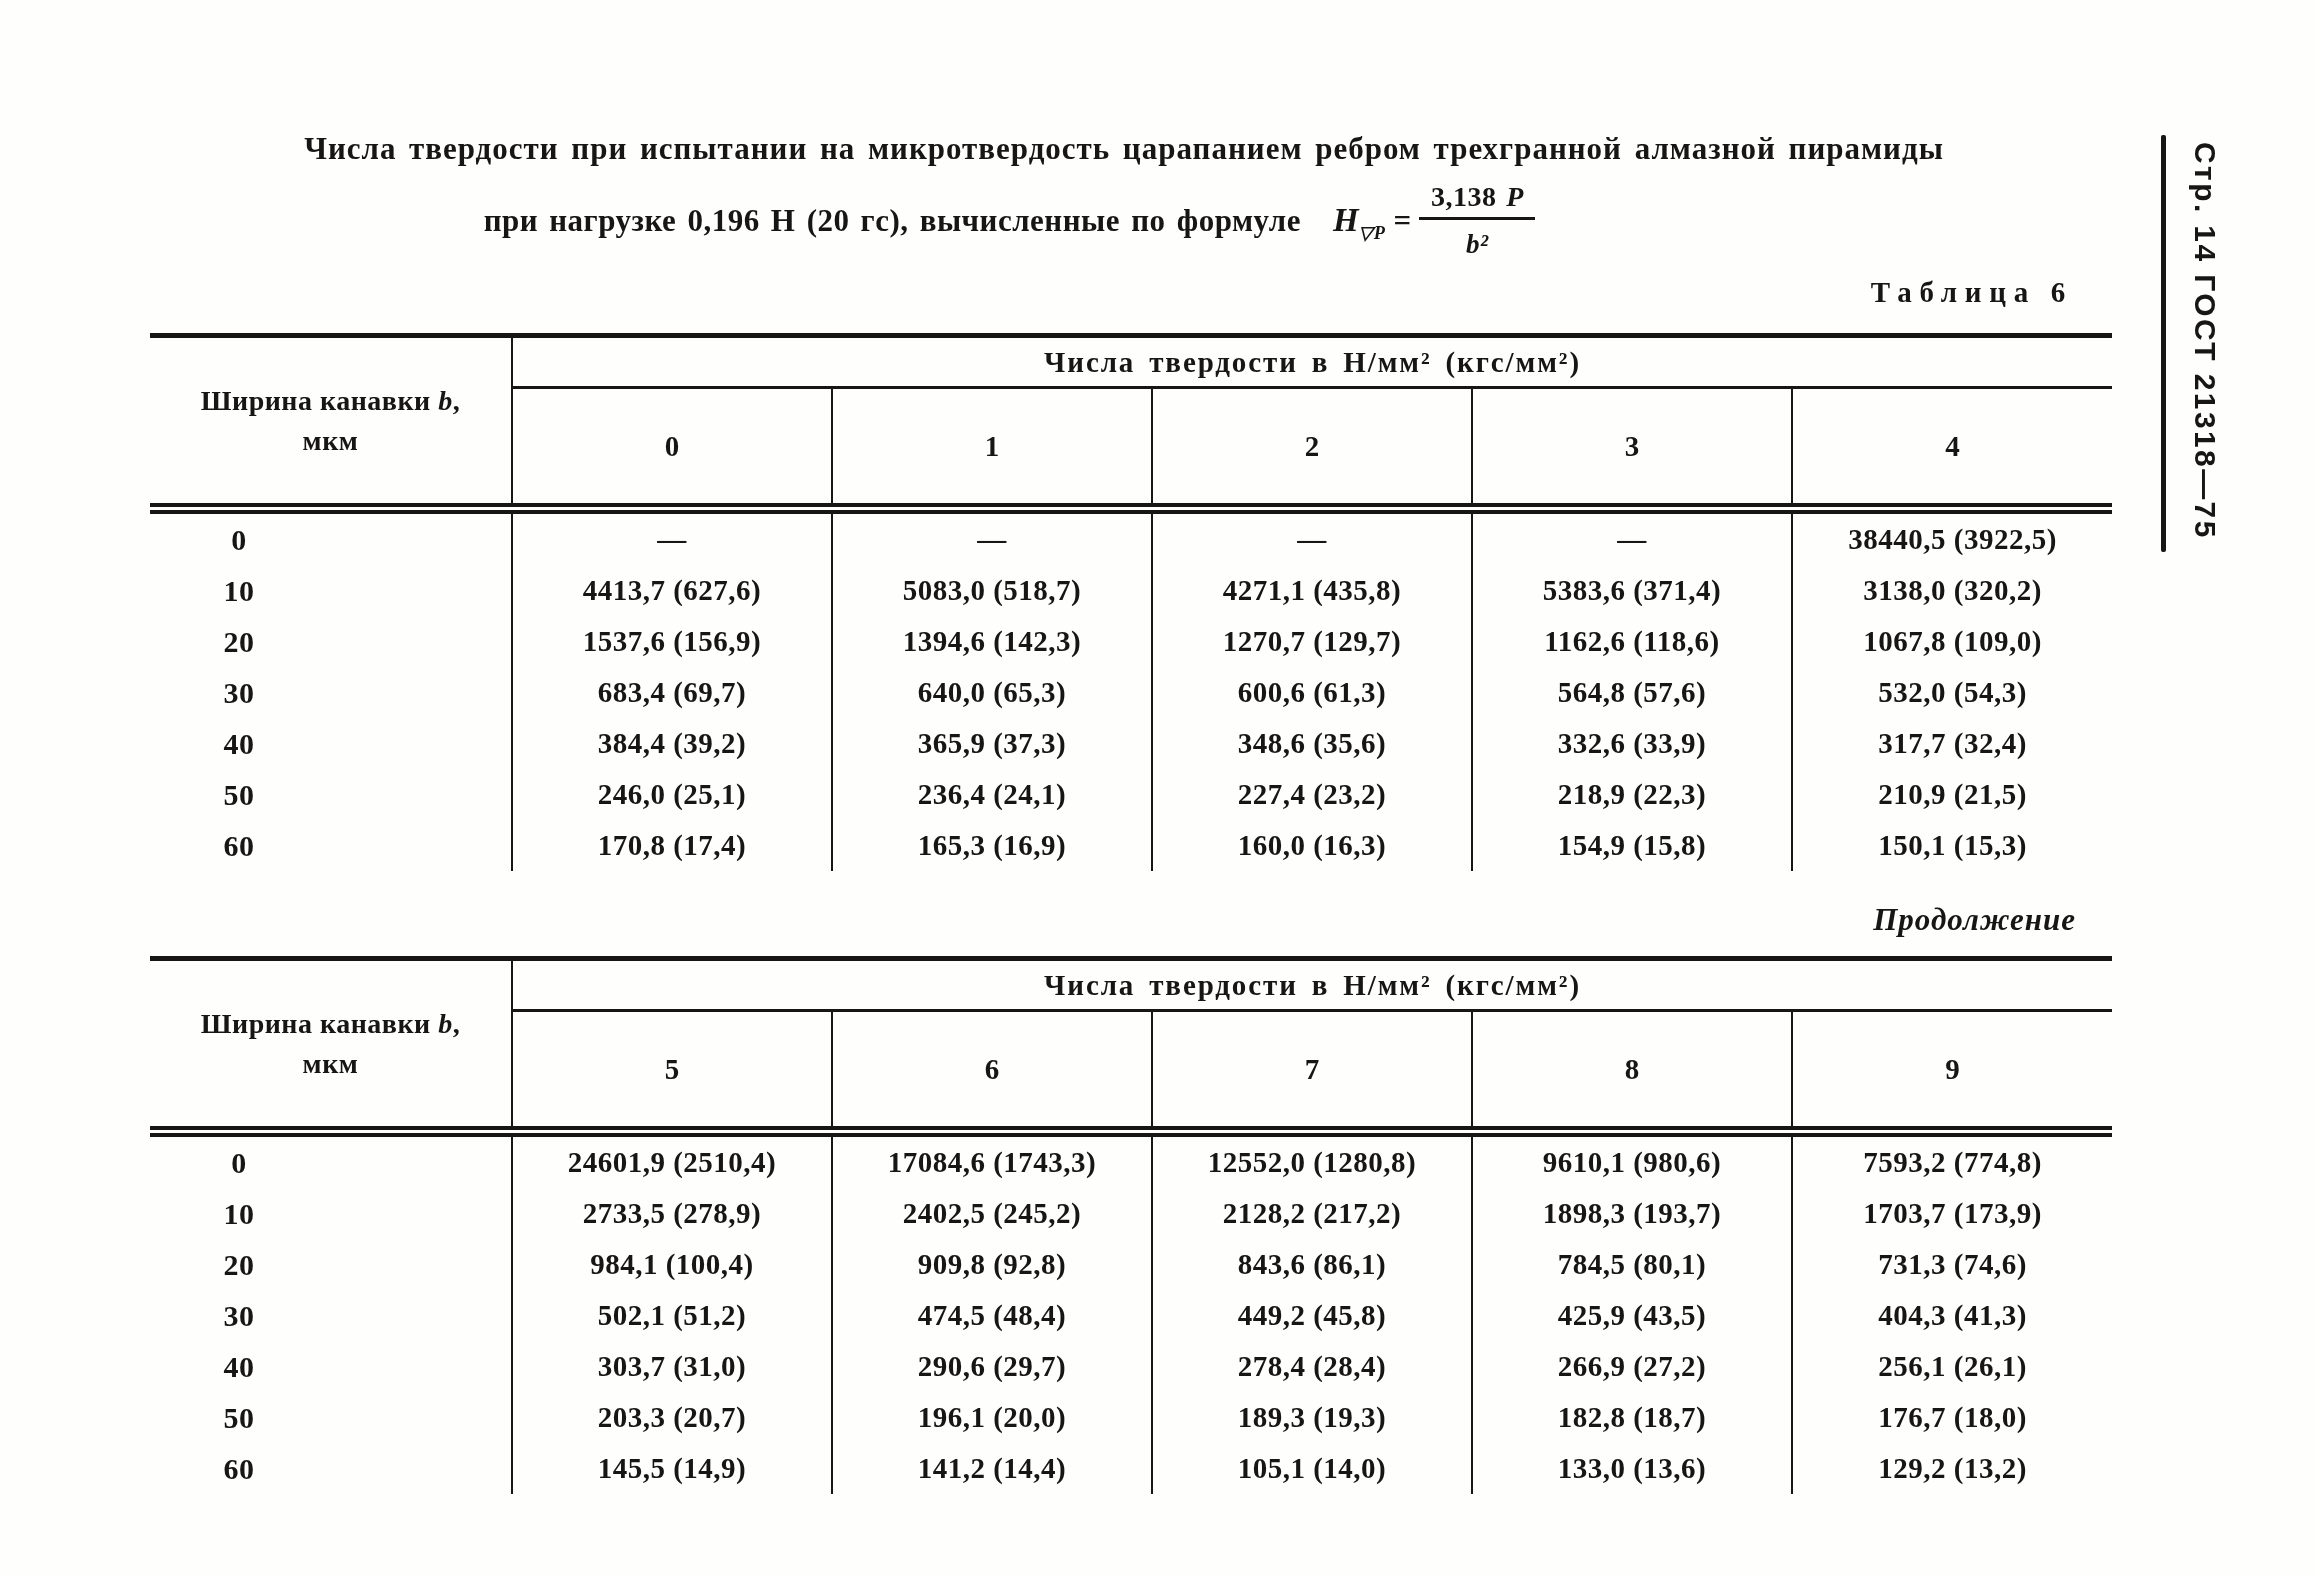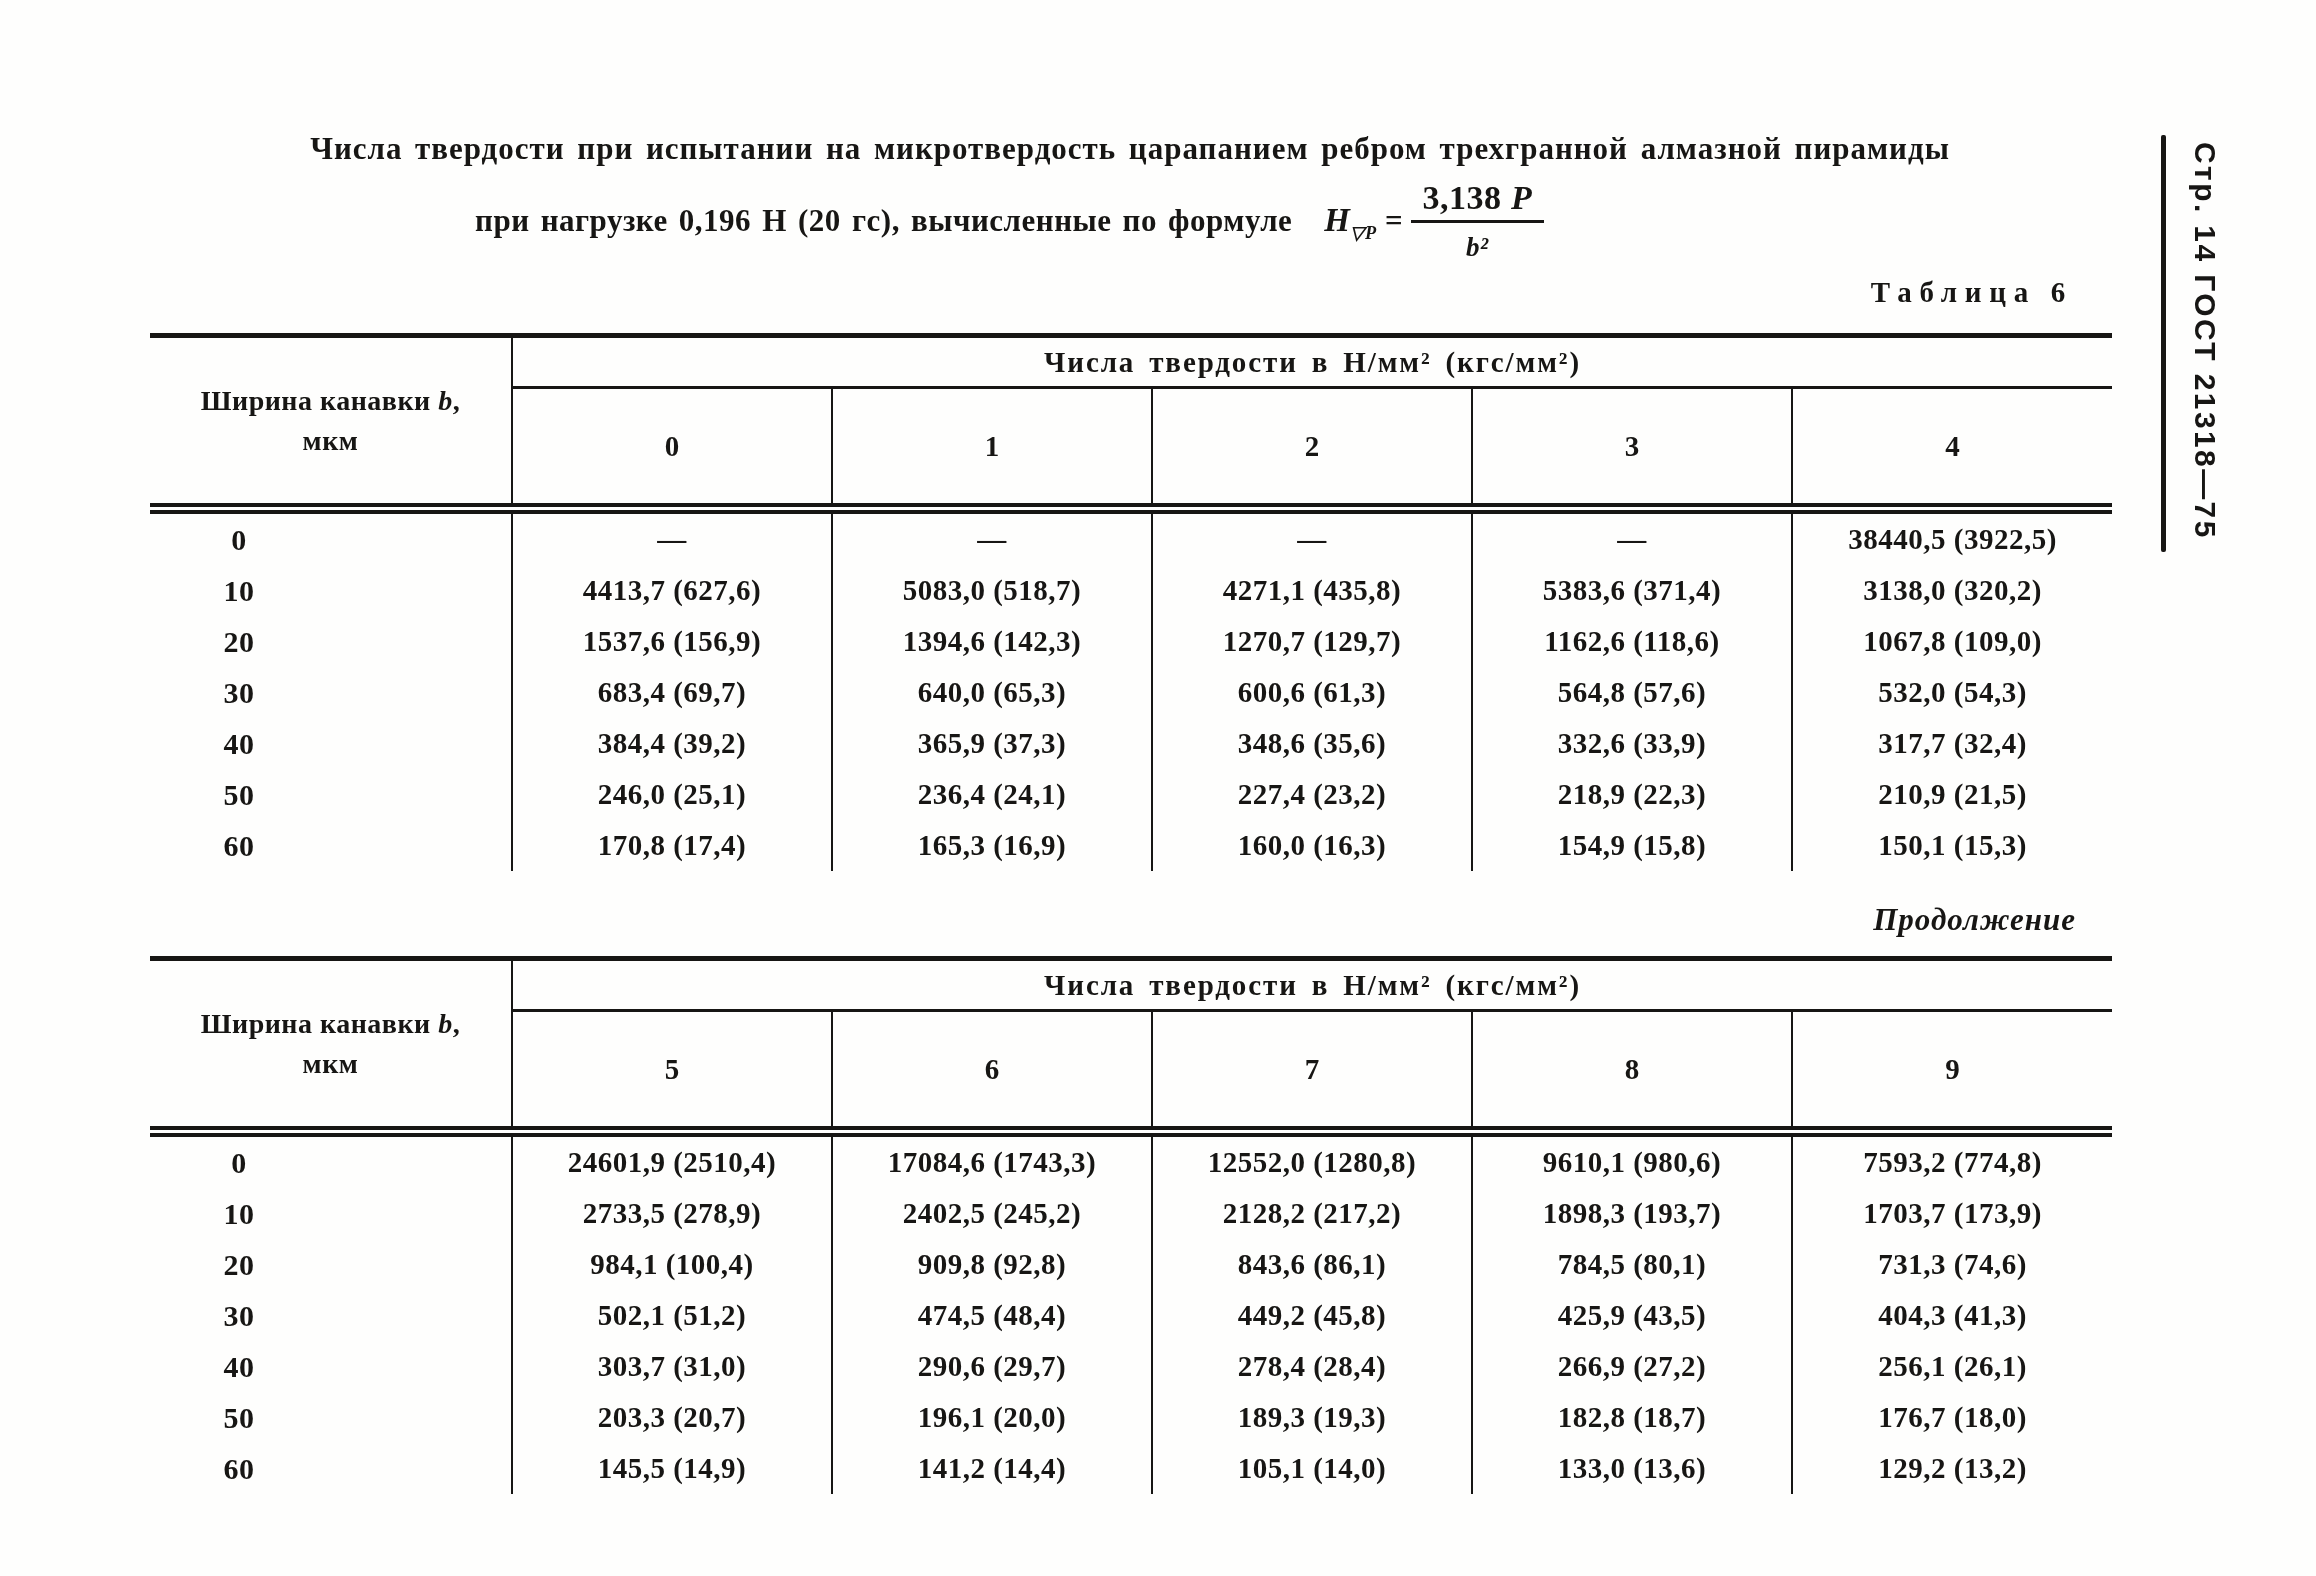--- a/index.html
+++ b/index.html
@@ -3,35 +3,35 @@
 <meta charset="utf-8">
 <style>
   html,body { margin:0; padding:0; background:#ffffff; }
   .page {
     position:relative; width:2316px; height:1577px;
     background:#fefefd; color:#171614; overflow:hidden;
     font-family:"Liberation Serif", serif; font-weight:700;
   }
   
   .title-line1 {
-    position:absolute; left:150px; top:131px; width:1960px;
+    position:absolute; left:144px; top:131px; width:1960px;
     text-align:center; font-size:31px; letter-spacing:1px; word-spacing:3.9px;
   }
   .title-line2 {
     position:absolute; left:150px; top:172px; width:1960px; height:97px;
     padding-right:241px; box-sizing:border-box;
     display:flex; align-items:center; justify-content:center; gap:32px;
     font-size:31px; letter-spacing:0.5px; word-spacing:2.9px;
   }
   .formula { display:inline-flex; align-items:center; gap:7.7px; }
   .f-lhs { font-size:33px; font-style:italic; letter-spacing:0; }
   .f-sub { font-size:18.3px; font-style:italic; position:relative; top:7.7px; letter-spacing:1px; }
   .f-eq  { font-size:31px; }
   .f-frac { display:inline-flex; flex-direction:column; align-items:center; line-height:1.15; }
-  .f-num { font-size:34px; border-bottom:3.9px solid #171614; padding:0 11.6px 2.9px 11.6px; white-space:nowrap; }
+  .f-num { font-size:28px; border-bottom:3.9px solid #171614; padding:0 11.6px 2.9px 11.6px; white-space:nowrap; }
   .f-num .var { margin-left:9.7px; }
   .f-den { font-size:27px; font-style:italic; padding-top:9px; }
   .var { font-style:italic; }
   
   .tab-label {
     position:absolute; top:276px; right:243px;
     font-size:29px; letter-spacing:7.7px;
   }
   .cont-label {
     position:absolute; top:902px; right:240px;

